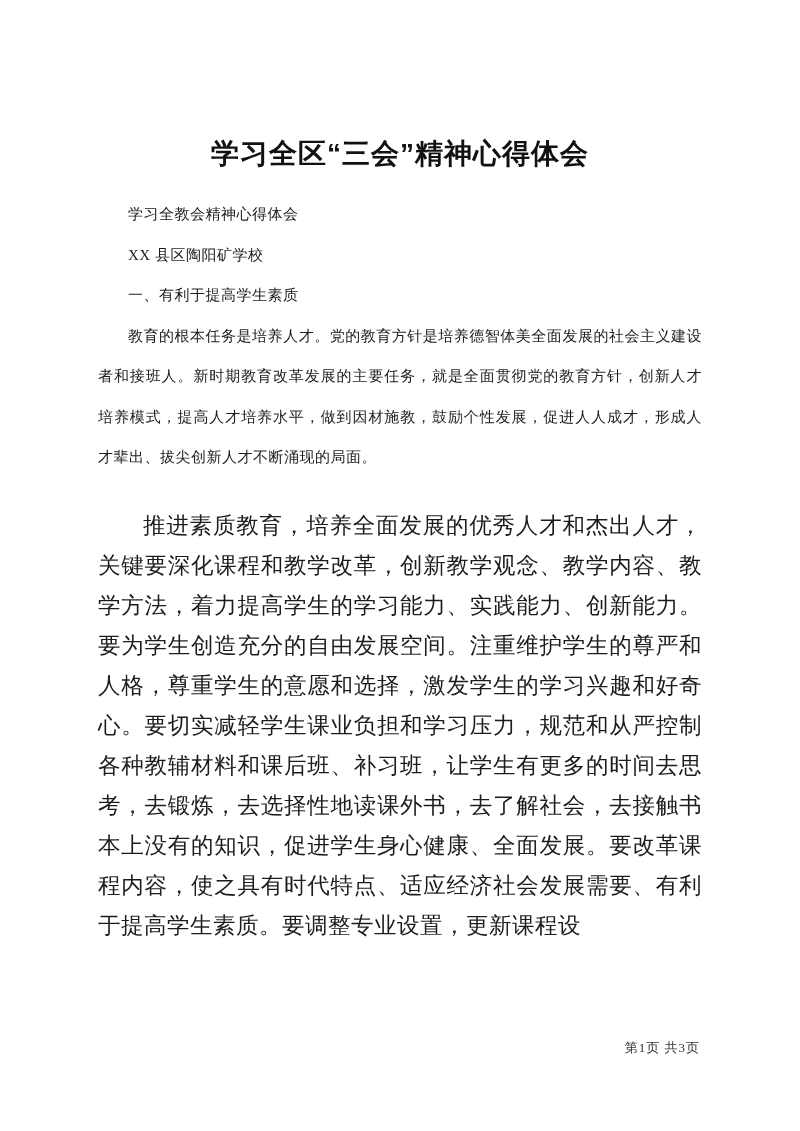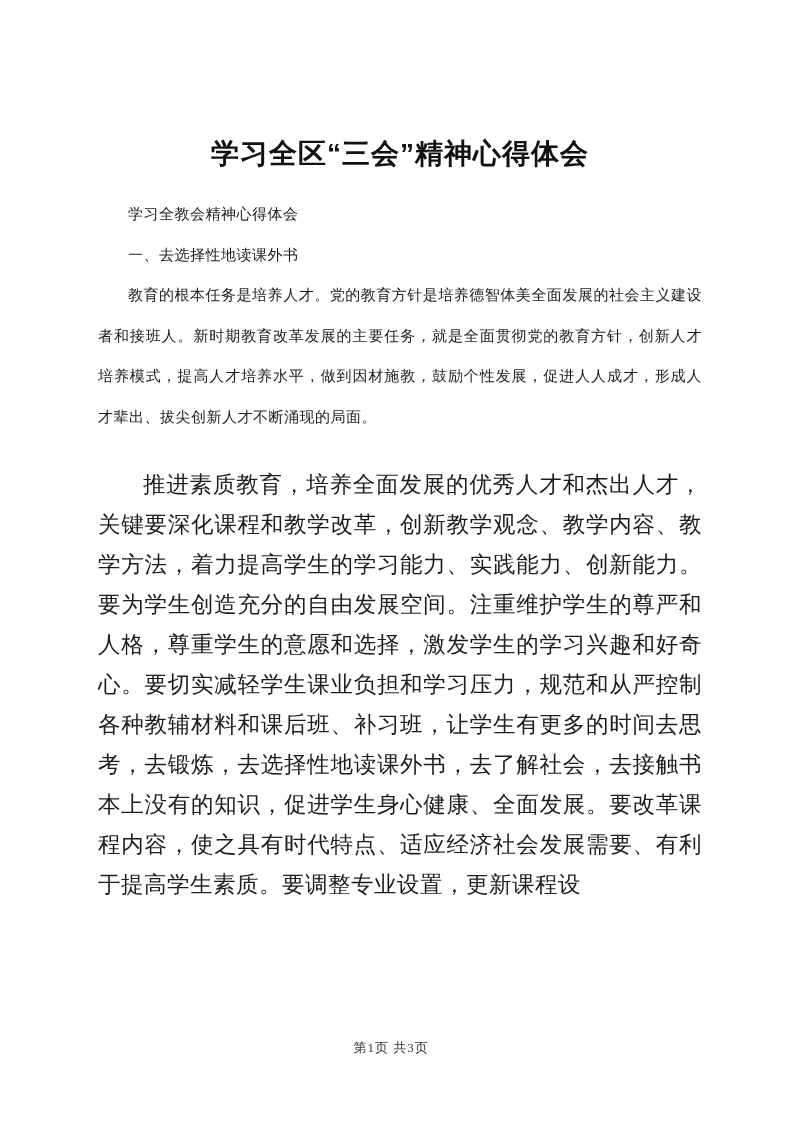--- a/index.html
+++ b/index.html
@@ -49,39 +49,40 @@
     font-size: 22.5px;
     line-height: 40px;
     letter-spacing: 0.5px;
     margin-top: 28px;
   }
   .footer {
     position: absolute;
     left: 82px;
     right: 100px;
     bottom: 74px;
-    text-align: center;
+    text-align: right;
     font-size: 13px;
     color: #333333;
     letter-spacing: 1px;
   }
 </style>
 </head>
 <body>
 
 <div class="page">
 
   <h1 class="doc-title">学习全区“三会”精神心得体会</h1>
 
   <p class="para">学习全教会精神心得体会</p>
 
+  <p class="para">XX 县区陶阳矿学校</p>
 
 
 
-  <p class="para">一、去选择性地读课外书</p>
+  <p class="para">一、有利于提高学生素质</p>
 
   <p class="para justified">教育的根本任务是培养人才。党的教育方针是培养德智体美全面发展的社会主义建设者和接班人。新时期教育改革发展的主要任务，就是全面贯彻党的教育方针，创新人才培养模式，提高人才培养水平，做到因材施教，鼓励个性发展，促进人人成才，形成人才辈出、拔尖创新人才不断涌现的局面。</p>
 
   <p class="para justified body-lg">推进素质教育，培养全面发展的优秀人才和杰出人才，关键要深化课程和教学改革，创新教学观念、教学内容、教学方法，着力提高学生的学习能力、实践能力、创新能力。要为学生创造充分的自由发展空间。注重维护学生的尊严和人格，尊重学生的意愿和选择，激发学生的学习兴趣和好奇心。要切实减轻学生课业负担和学习压力，规范和从严控制各种教辅材料和课后班、补习班，让学生有更多的时间去思考，去锻炼，去选择性地读课外书，去了解社会，去接触书本上没有的知识，促进学生身心健康、全面发展。要改革课程内容，使之具有时代特点、适应经济社会发展需要、有利于提高学生素质。要调整专业设置，更新课程设</p>
 
   <div class="footer">
     <span>第1页 共3页</span>
   </div>
 
 </div>

